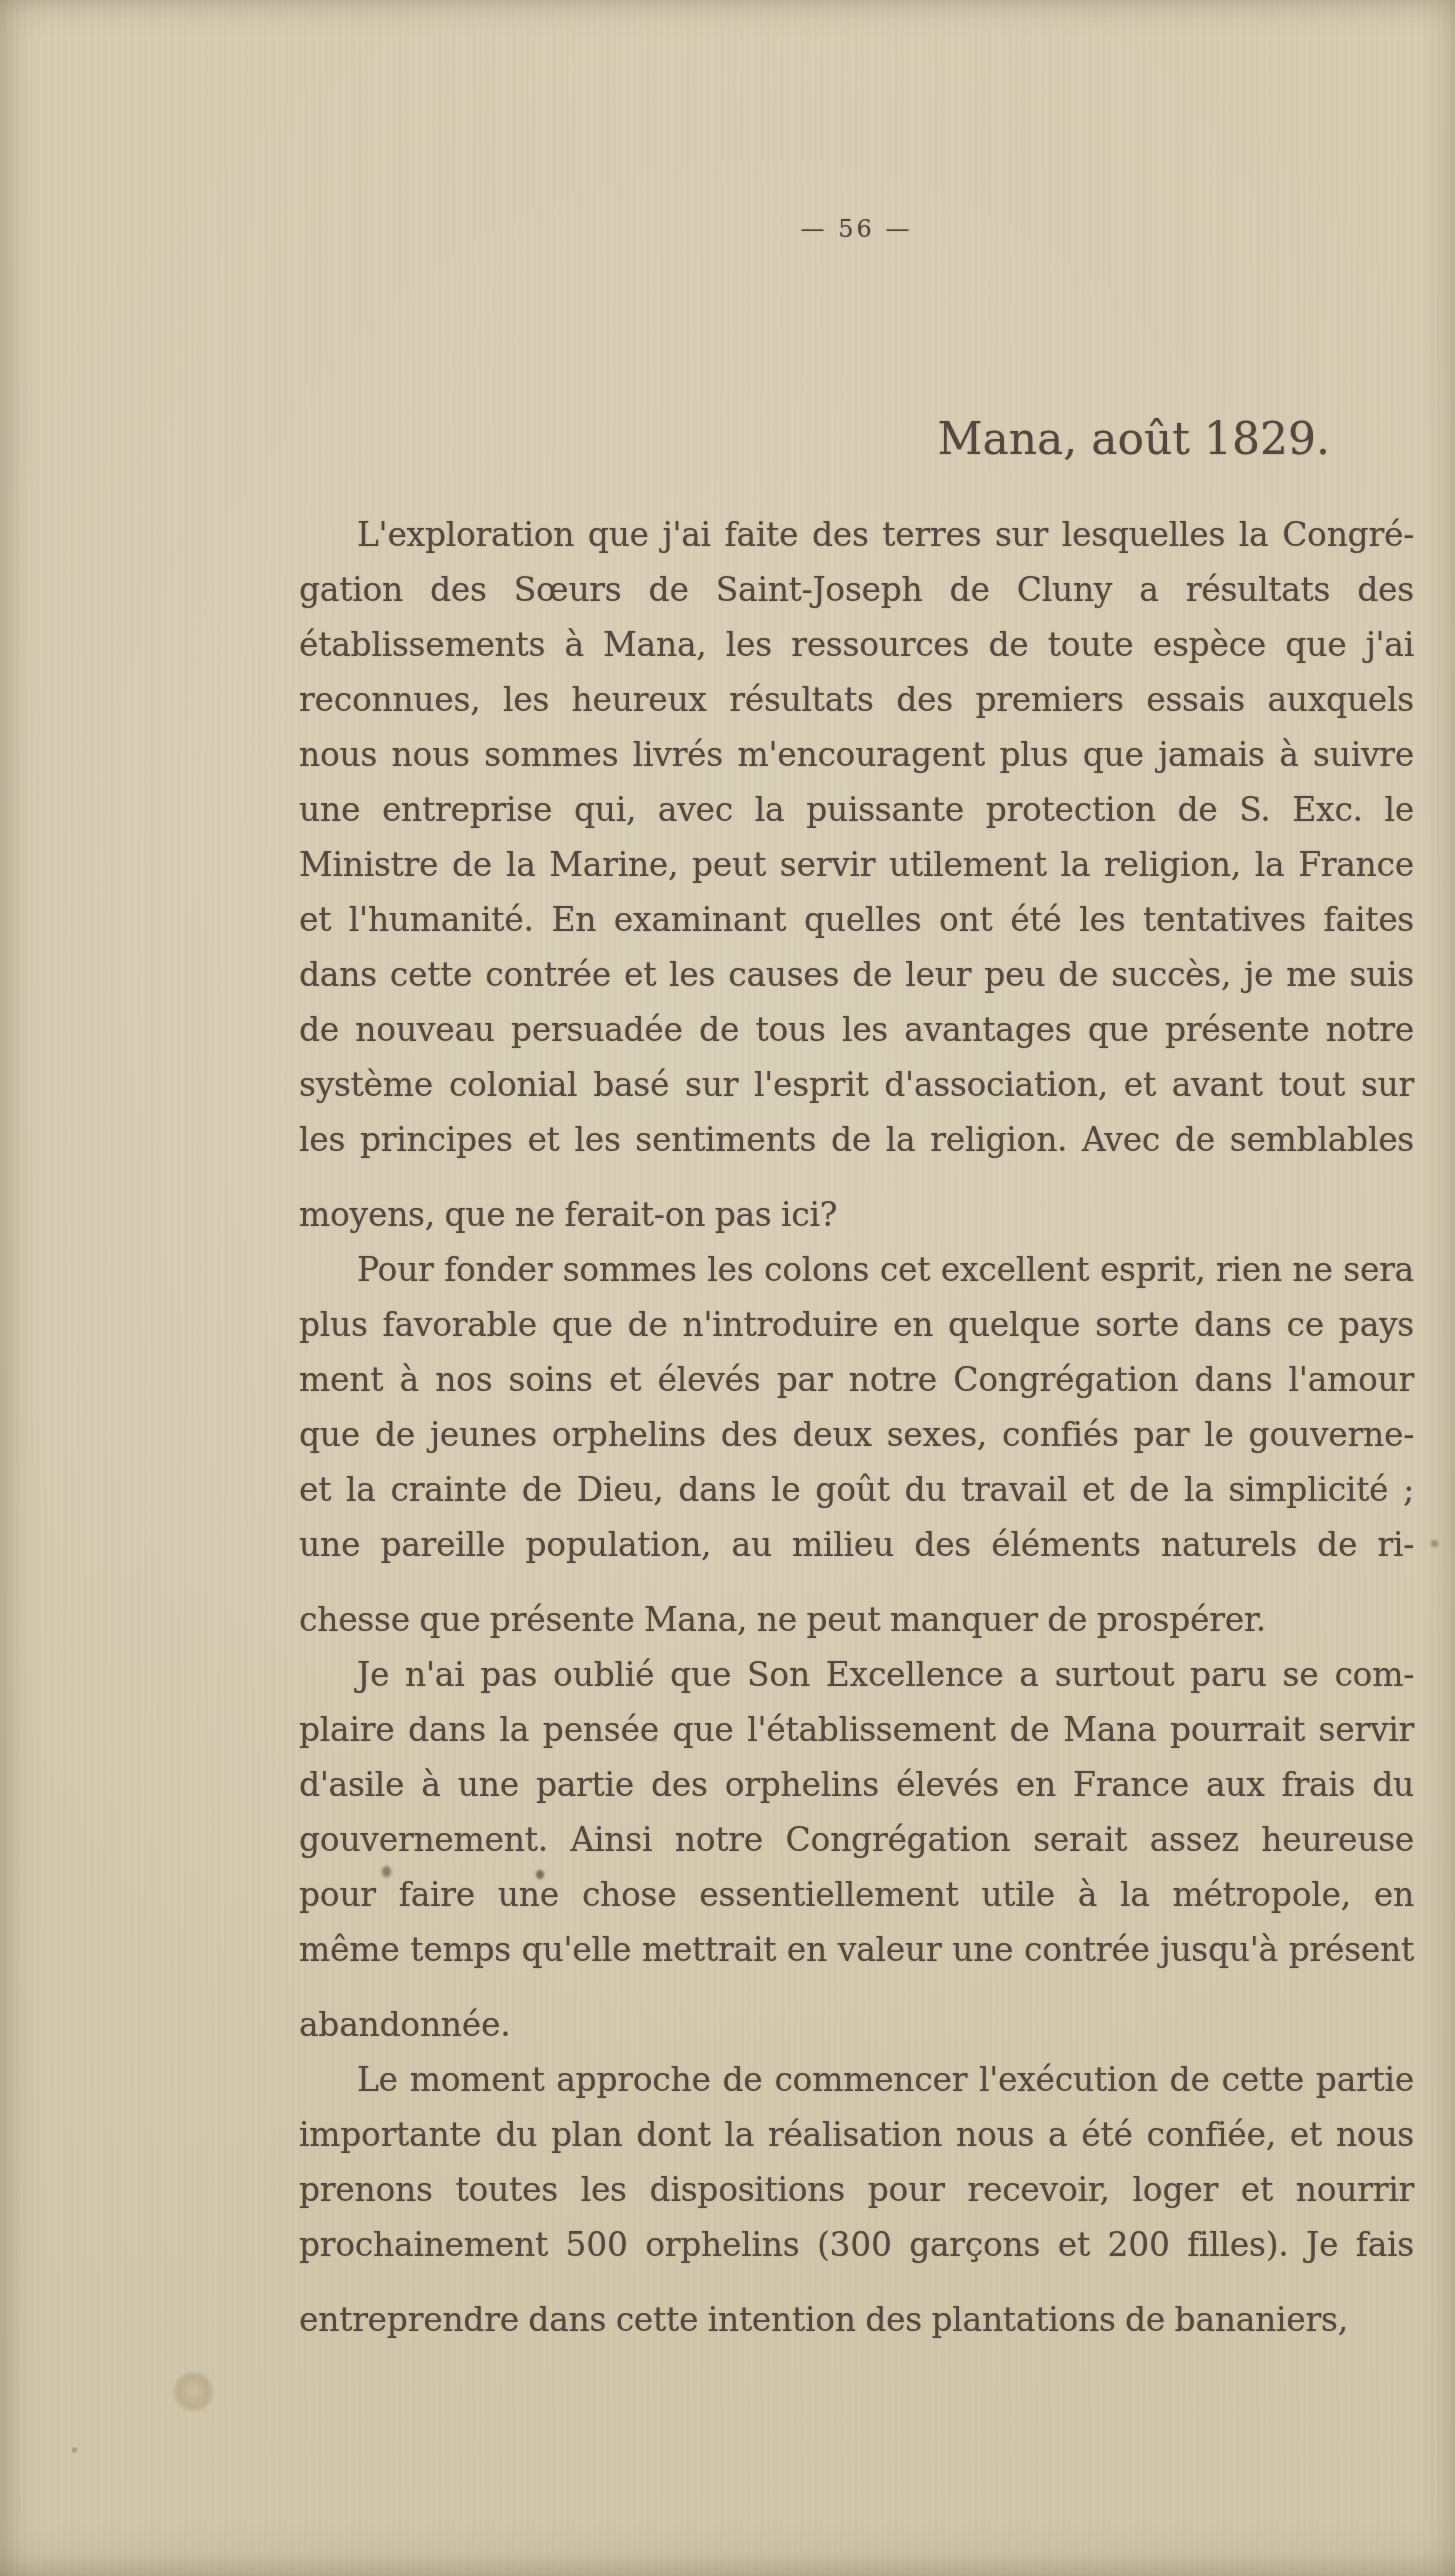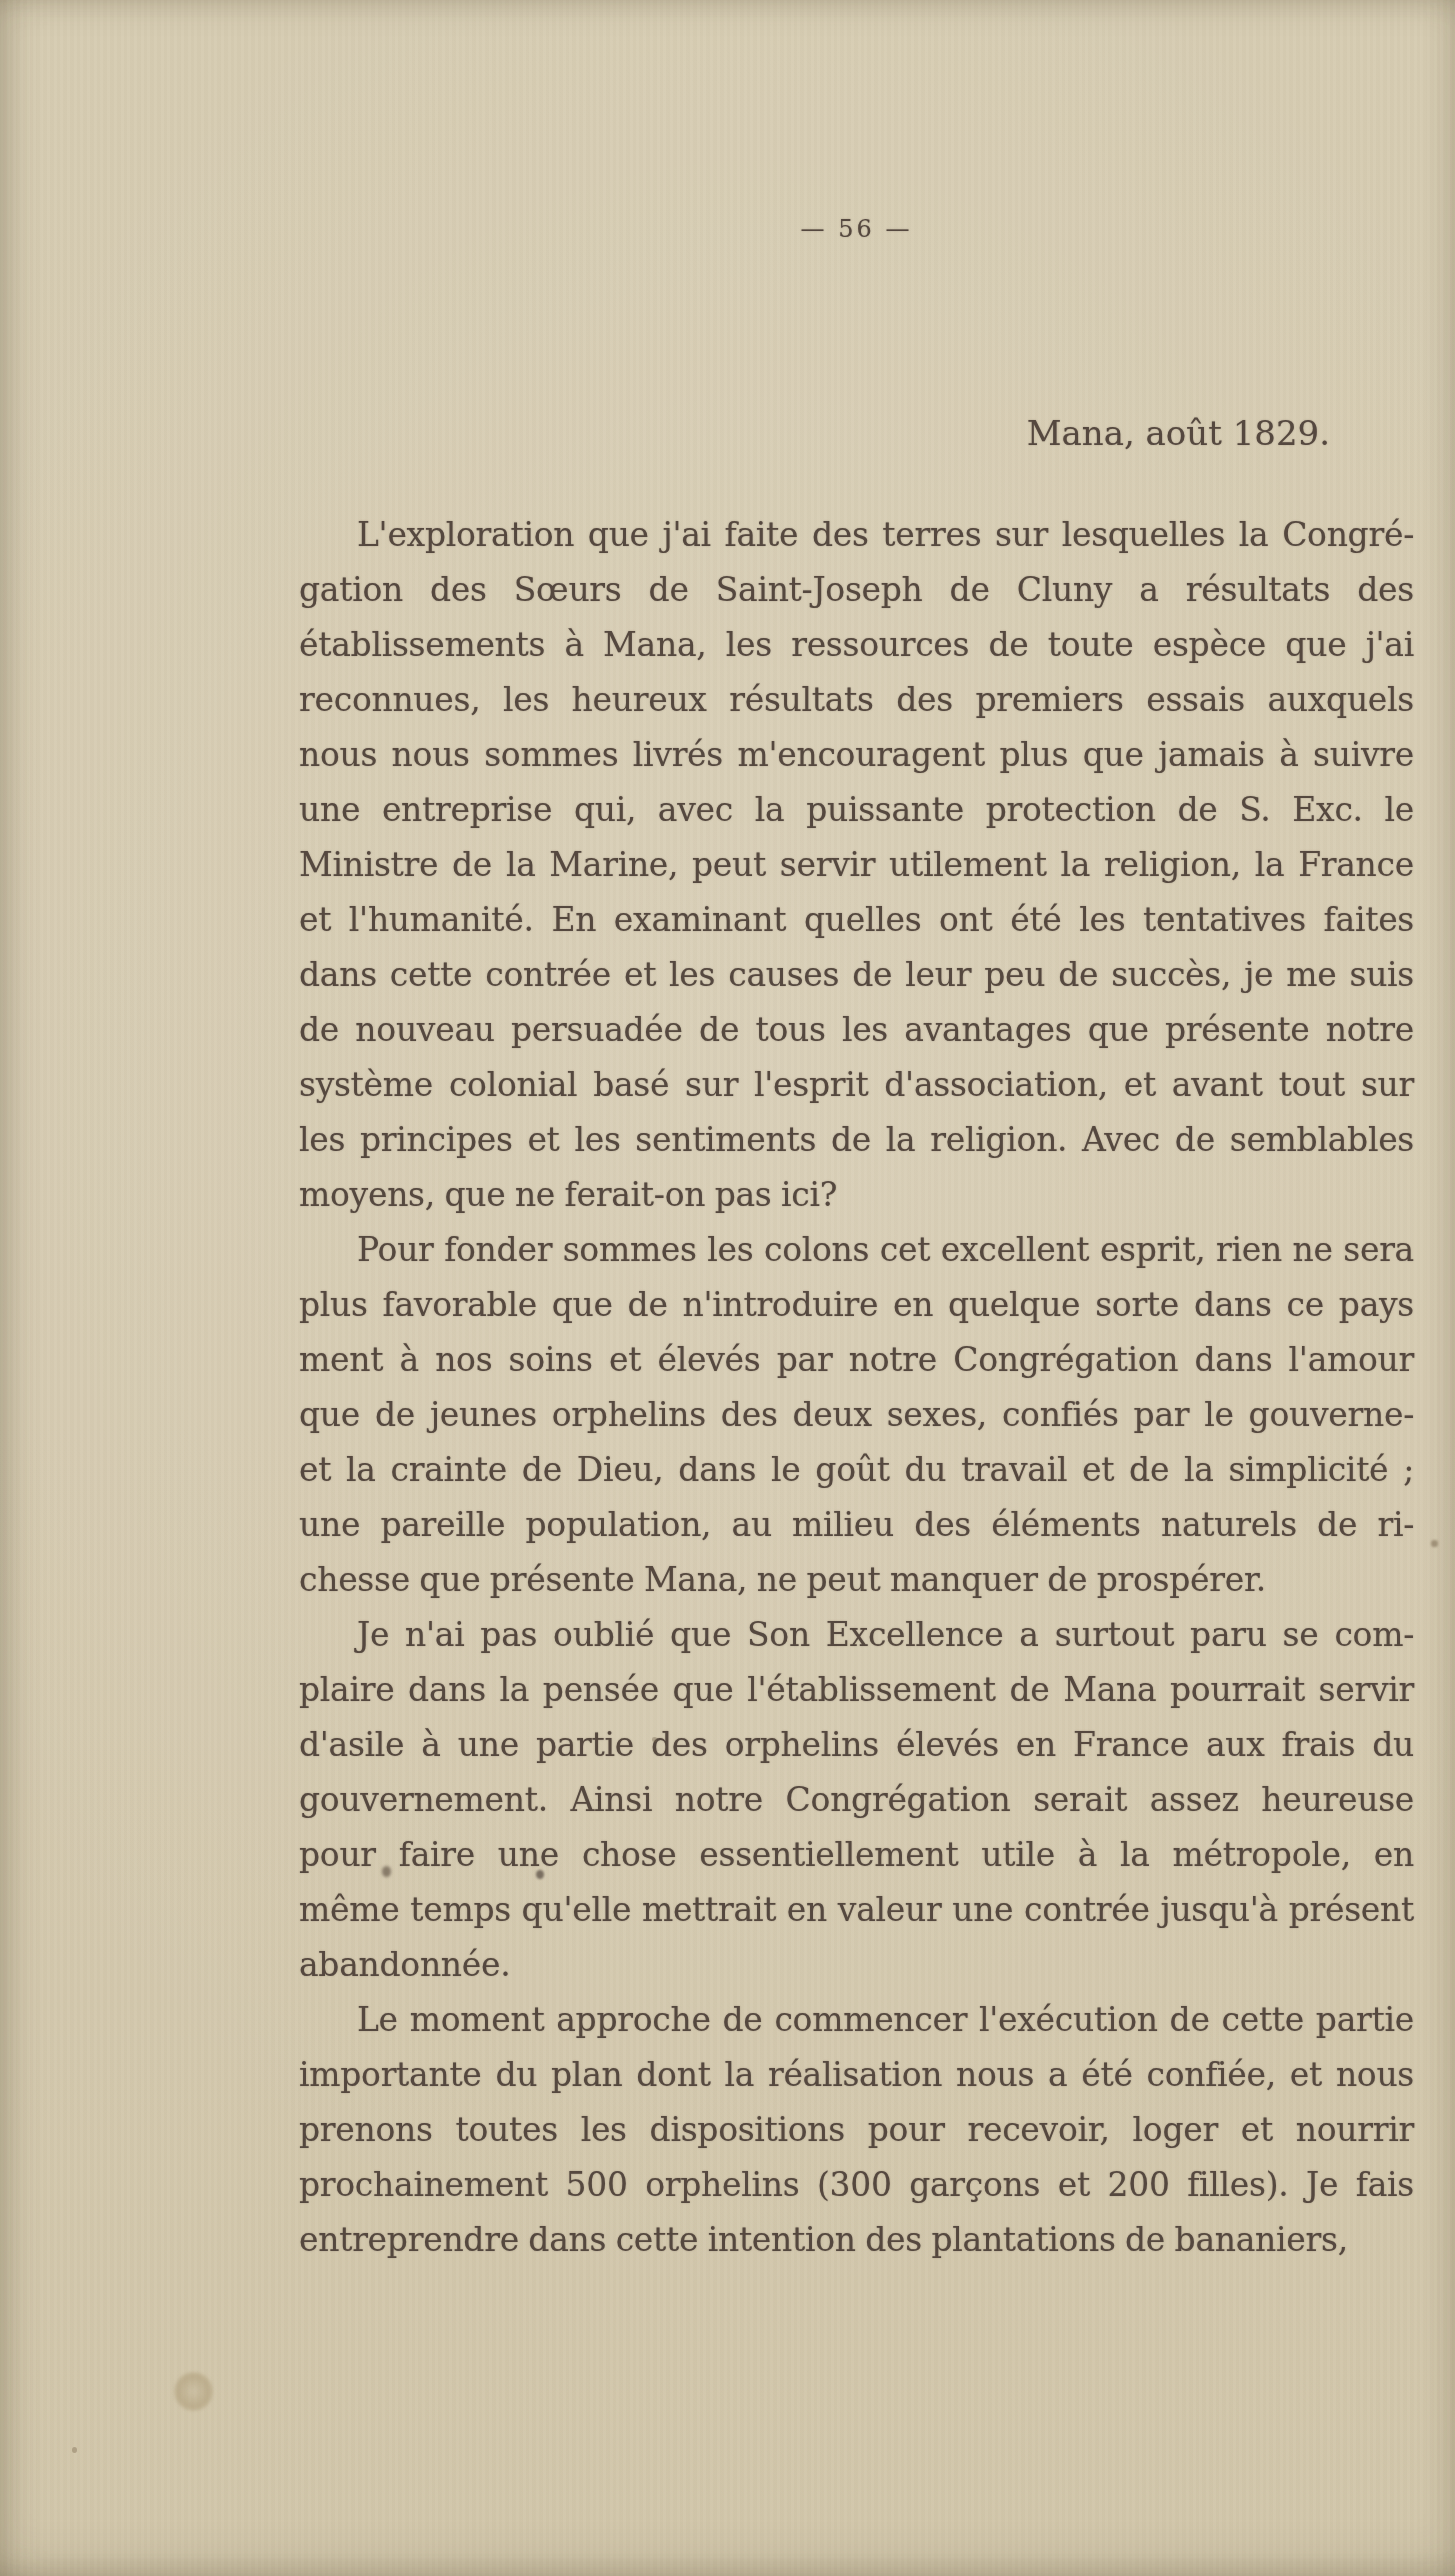--- a/index.html
+++ b/index.html
@@ -29,35 +29,35 @@
 
   .folio {
     position: absolute; top: 215px; left: 299px; width: 1115px;
     text-align: center;
     font-size: 24px; letter-spacing: 3px;
   }
   .dateline {
     position: absolute; top: 413px; left: 299px; width: 1115px;
     padding-right: 84px; box-sizing: border-box;
     text-align: right;
-    font-size: 34px;
+    font-size: 44px;
   }
   .body-text {
     position: absolute; top: 507px; left: 299px; width: 1115px;
     font-size: 33px; line-height: 55px;
     letter-spacing: -0.3px; word-spacing: -0.7px;
   }
   .line {
     height: 55px;
     text-align: justify; text-align-last: justify;
     box-sizing: border-box;
     white-space: nowrap;
   }
   .line.indent { padding-left: 58px; }
-  .line.end { text-align-last: left; }
+  .line.end { text-align-last: left; margin-top: 20px; }
 
   .speck, .stain { position: absolute; border-radius: 50%; pointer-events: none; }
   .stain-ring {
     left: 174px; top: 2372px; width: 39px; height: 39px;
     background: radial-gradient(circle,
       rgba(168,150,112,0.10) 0%, rgba(160,140,100,0.42) 55%,
       rgba(160,140,100,0.18) 78%, rgba(160,140,100,0) 100%);
     filter: blur(1.5px);
   }
   .speck-a { left: 382px; top: 1866px; width: 9px; height: 10.5px;

